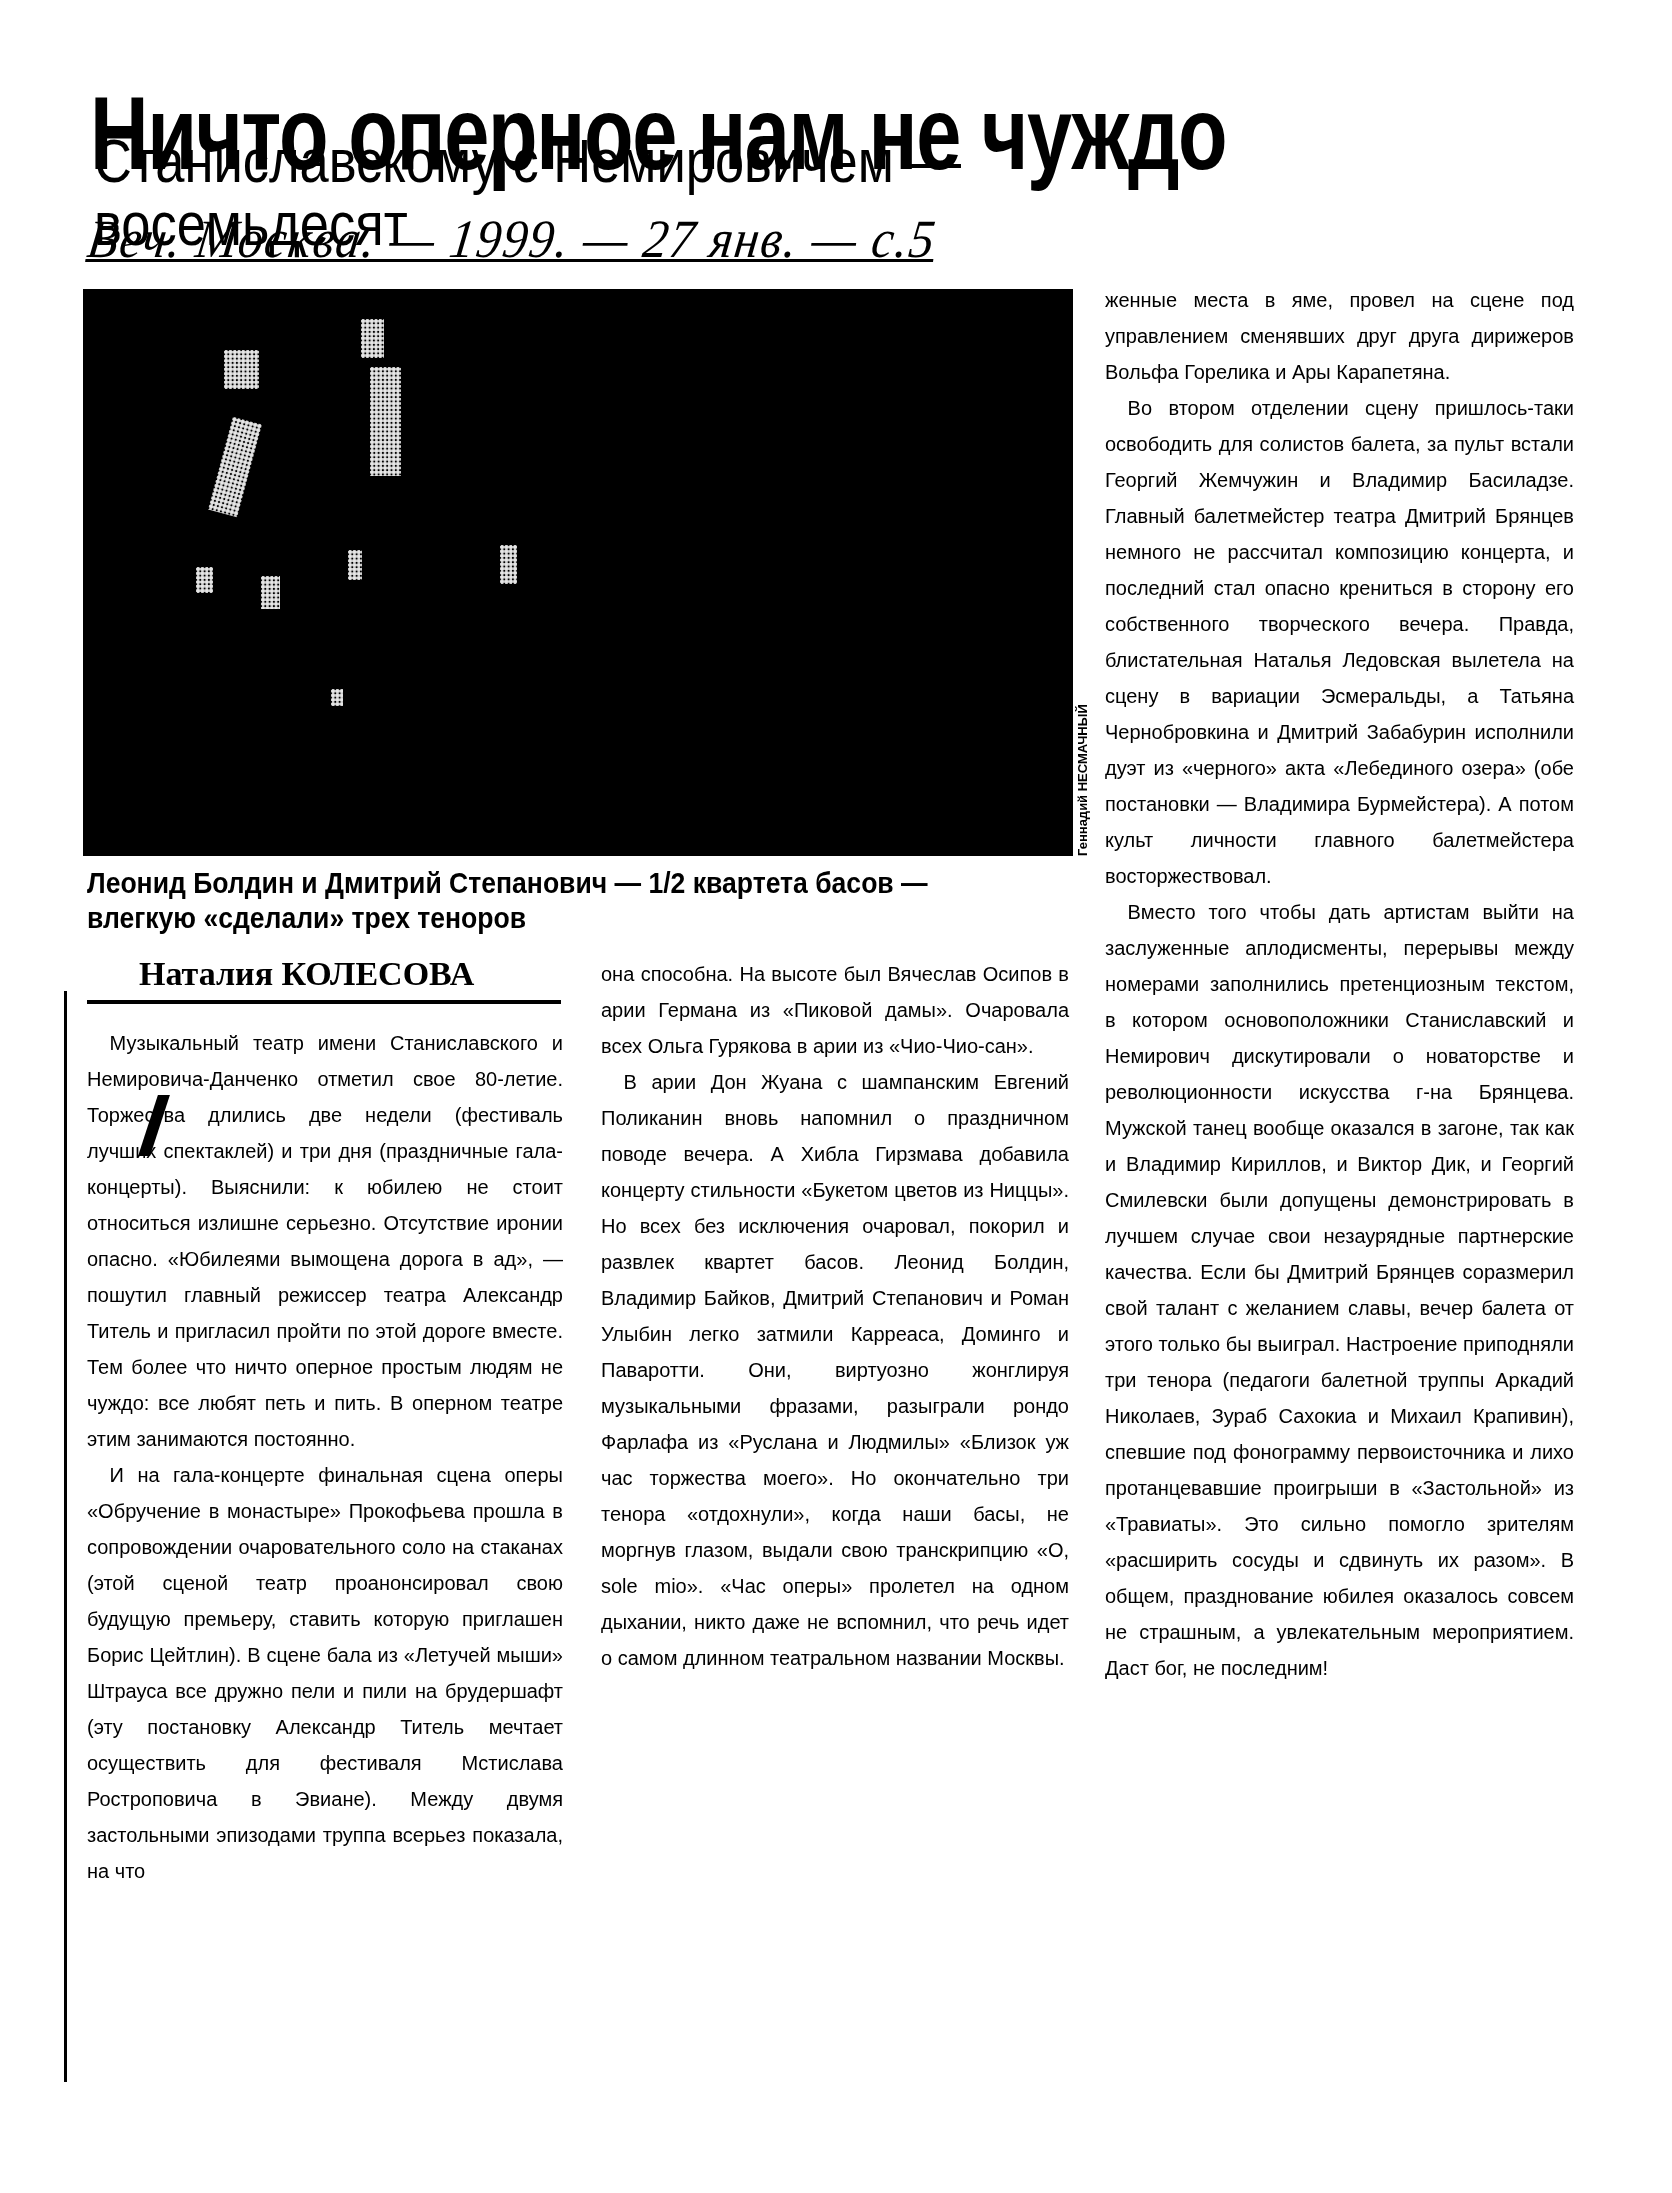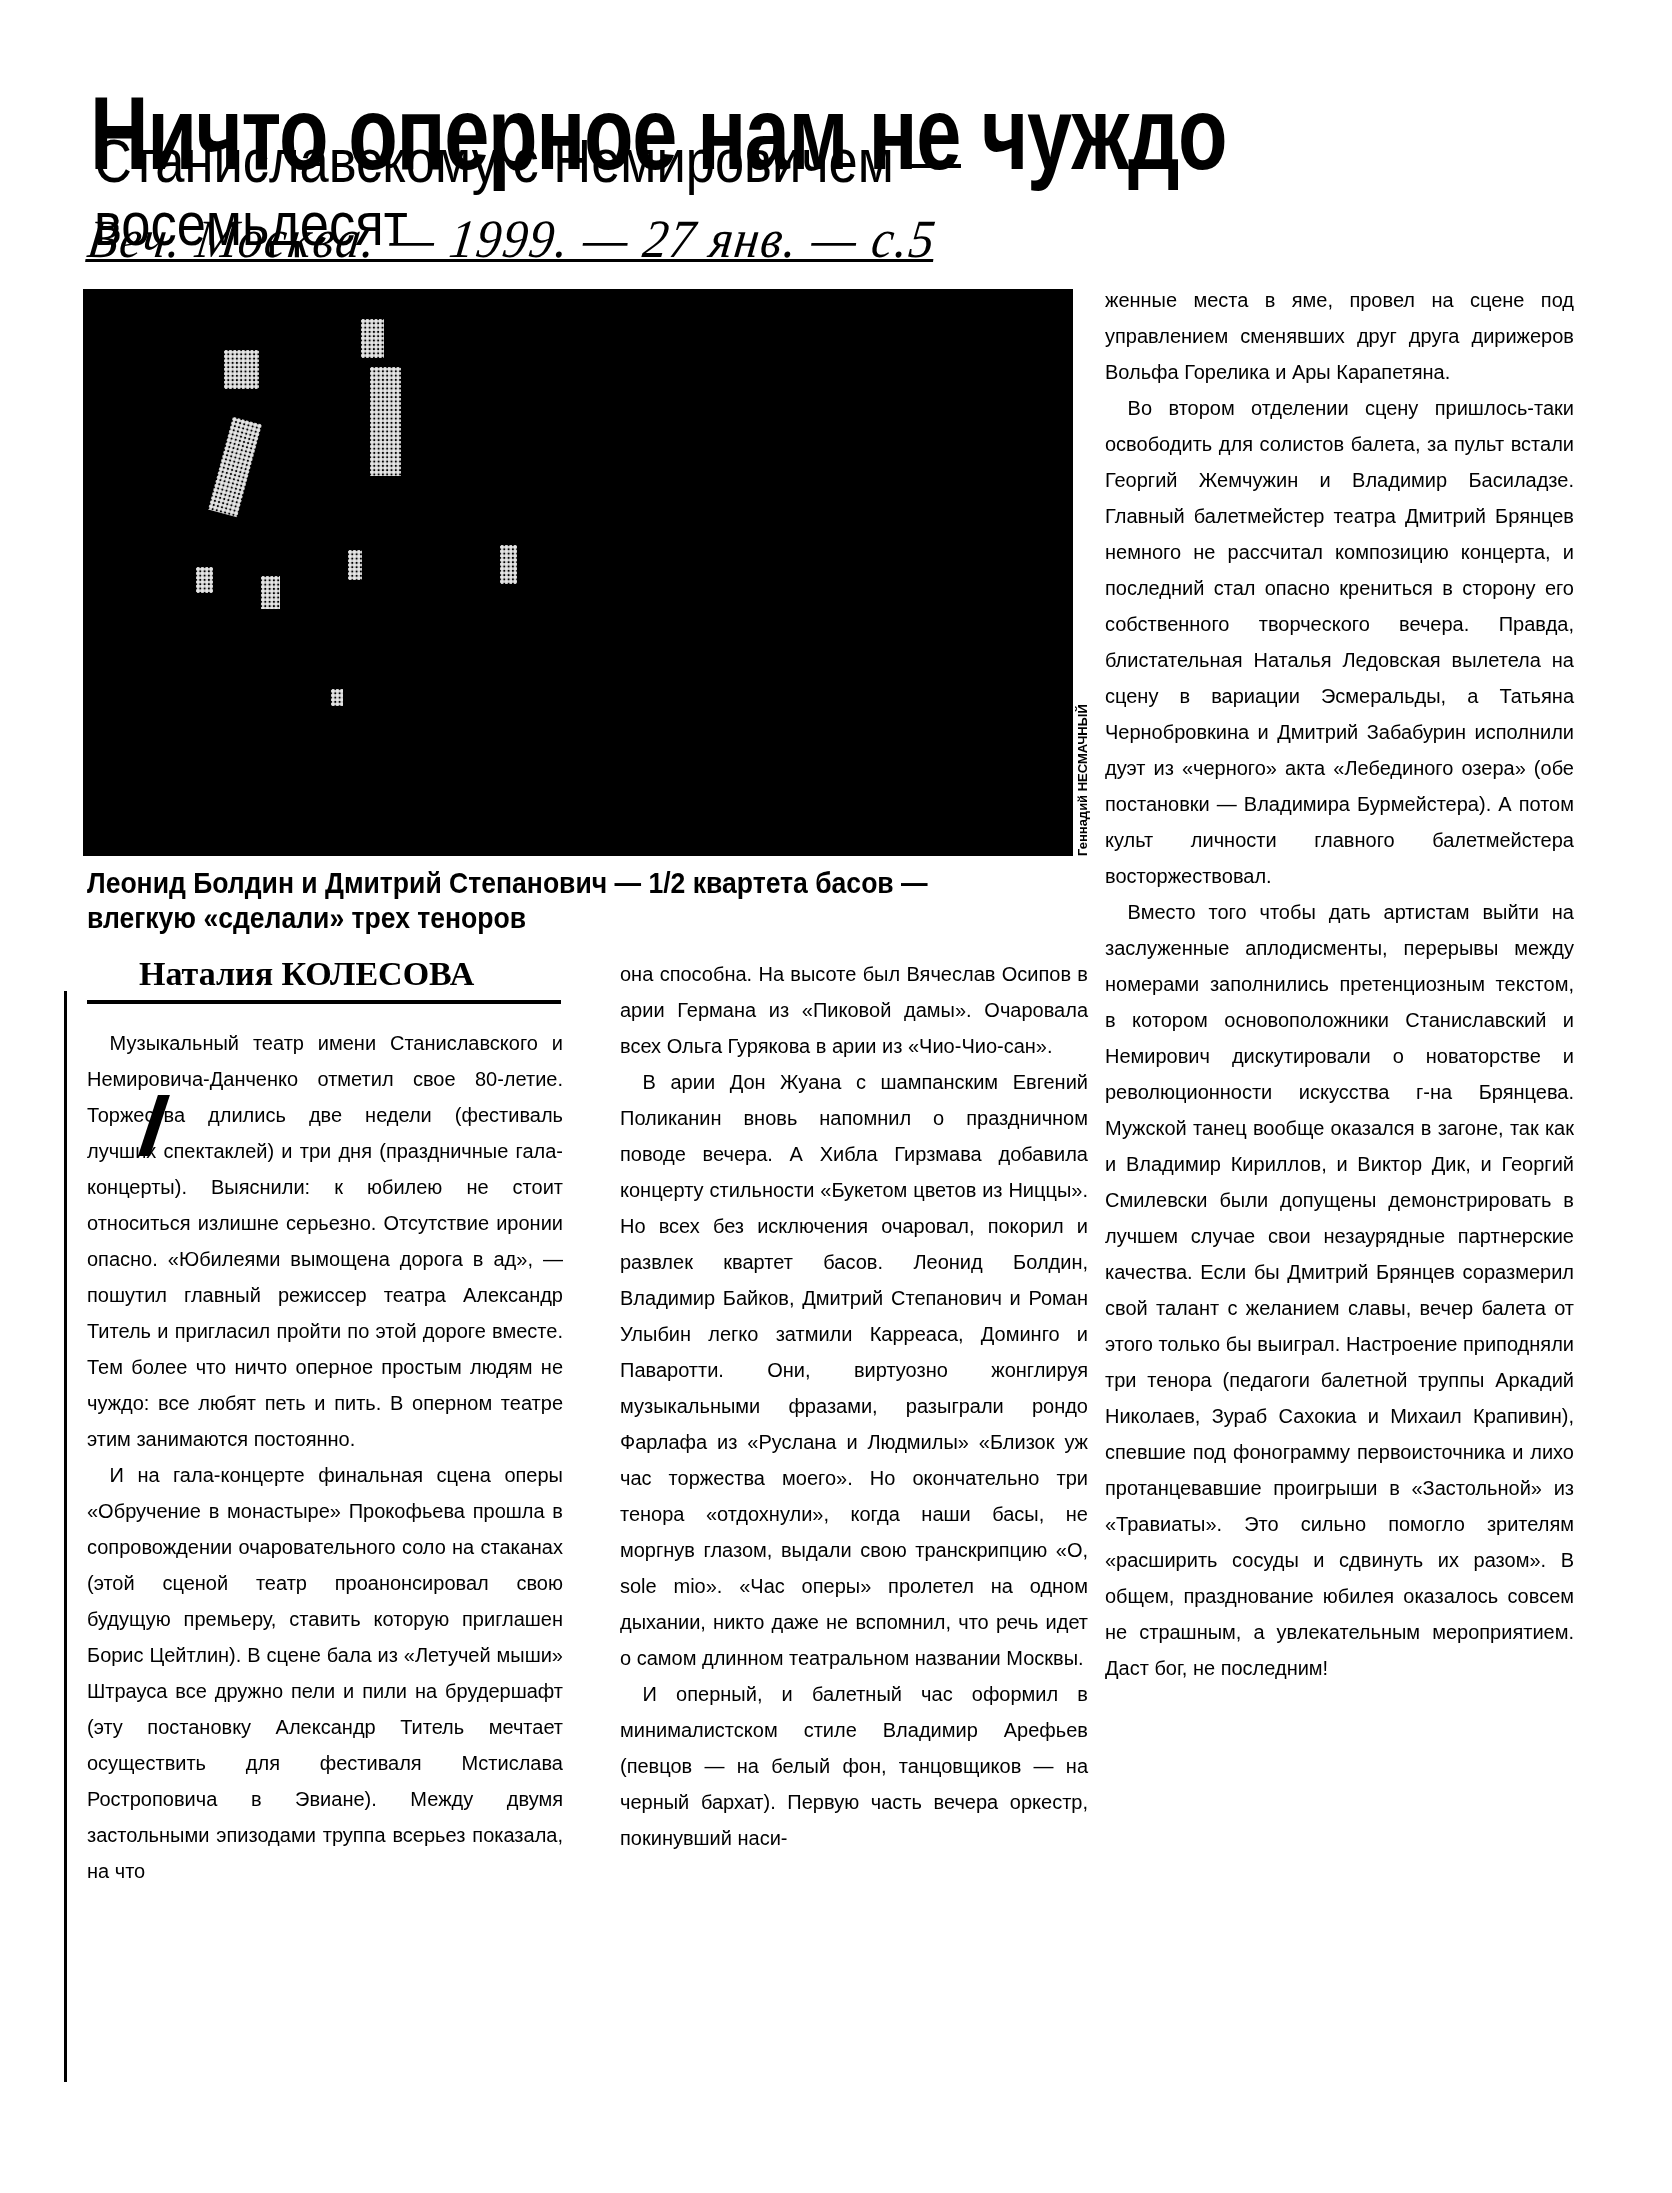--- a/index.html
+++ b/index.html
@@ -11,21 +11,21 @@
   .photo .fig { position: absolute; background: radial-gradient(circle, #e6e6e6 40%, #bdbdbd 70%, transparent 71%); background-size: 4.3px 4.3px; }
   .photo-credit { position: absolute; left: 1075px; top: 856px; transform: rotate(-90deg); transform-origin: left top; font-family: "Liberation Sans", sans-serif; font-weight: bold; font-size: 13px; white-space: nowrap; }
   .caption { position: absolute; left: 87px; top: 865px; width: 991px; font-family: "Liberation Sans", sans-serif; font-weight: bold; font-size: 29.5px; line-height: 35px; transform: scaleX(0.9); transform-origin: left top; }
   .byline { position: absolute; left: 139px; top: 956px; font-family: "Liberation Serif", serif; font-weight: bold; font-size: 34px; line-height: 35px; white-space: nowrap; }
   .byline-rule { position: absolute; left: 87px; top: 1000px; width: 474px; height: 3.5px; background: #000; }
   .col-rule { position: absolute; left: 64px; top: 991px; width: 2.6px; height: 1091px; background: #000; }
   .col { position: absolute; font-family: "Liberation Sans", sans-serif; font-size: 20px; line-height: 36px; text-align: justify; hyphens: manual; }
   .col p { margin: 0; text-indent: 0; }
   .col p.indent { text-indent: 22.6px; }
   .col-left { left: 87px; top: 1025px; width: 476px; }
-  .col-mid { left: 620px; top: 956px; width: 468px; }
+  .col-mid { left: 601px; top: 956px; width: 468px; }
   .col-right { left: 1105px; top: 282px; width: 469px; }
   .mark { position: absolute; left: 148px; top: 1095px; width: 12px; height: 61px; background: #000; transform: skewX(-18deg); }
 </style>
 </head>
 <body>
 
 <h1 class="headline">Ничто оперное нам не чуждо</h1>
 <div class="subhead">Станиславскому с Немировичем — восемьдесят</div>
 <div class="handnote">Веч. Москва. — 1999. — 27 янв. — с.5</div>
 
@@ -49,21 +49,20 @@
 
 <div class="col col-left">
   <p class="indent">Музыкальный театр имени Станиславского и Немировича-Данченко отметил свое 80-летие. Торжества длились две недели (фестиваль лучших спектаклей) и три дня (праздничные гала-концерты). Выяснили: к юбилею не стоит относиться излишне серьезно. Отсутствие иронии опасно. «Юбилеями вымощена дорога в ад», — пошутил главный режиссер театра Александр Титель и пригласил пройти по этой дороге вместе. Тем более что ничто оперное простым людям не чуждо: все любят петь и пить. В оперном театре этим занимаются постоянно.</p>
   <p class="indent">И на гала-концерте финальная сцена оперы «Обручение в монастыре» Прокофьева прошла в сопровождении очаровательного соло на стаканах (этой сценой театр проанонсировал свою будущую премьеру, ставить которую приглашен Борис Цейтлин). В сцене бала из «Летучей мыши» Штрауса все дружно пели и пили на брудершафт (эту постановку Александр Титель мечтает осуществить для фестиваля Мстислава Ростроповича в Эвиане). Между двумя застольными эпизодами труппа всерьез показала, на что</p>
 </div>
 <div class="mark"></div>
 
 <div class="col col-mid">
   <p>она способна. На высоте был Вячеслав Осипов в арии Германа из «Пиковой дамы». Очаровала всех Ольга Гурякова в арии из «Чио-Чио-сан».</p>
   <p class="indent">В арии Дон Жуана с шампанским Евгений Поликанин вновь напомнил о праздничном поводе вечера. А Хибла Гирзмава добавила концерту стильности «Букетом цветов из Ниццы». Но всех без исключения очаровал, покорил и развлек квартет басов. Леонид Болдин, Владимир Байков, Дмитрий Степанович и Роман Улыбин легко затмили Карреаса, Доминго и Паваротти. Они, виртуозно жонглируя музыкальными фразами, разыграли рондо Фарлафа из «Руслана и Людмилы» «Близок уж час торжества моего». Но окончательно три тенора «отдохнули», когда наши басы, не моргнув глазом, выдали свою транскрипцию «O, sole mio». «Час оперы» пролетел на одном дыхании, никто даже не вспомнил, что речь идет о самом длинном театральном названии Москвы.</p>
-  <p class="indent">И оперный, и балетный час оформил в минималистском стиле Владимир Арефьев (певцов — на белый фон, танцовщиков — на черный бархат). Первую часть вечера оркестр, покинувший наси-</p>
 </div>
 
 <div class="col col-right">
   <p>женные места в яме, провел на сцене под управлением сменявших друг друга дирижеров Вольфа Горелика и Ары Карапетяна.</p>
   <p class="indent">Во втором отделении сцену пришлось-таки освободить для солистов балета, за пульт встали Георгий Жемчужин и Владимир Басиладзе. Главный балетмейстер театра Дмитрий Брянцев немного не рассчитал композицию концерта, и последний стал опасно крениться в сторону его собственного творческого вечера. Правда, блистательная Наталья Ледовская вылетела на сцену в вариации Эсмеральды, а Татьяна Чернобровкина и Дмитрий Забабурин исполнили дуэт из «черного» акта «Лебединого озера» (обе постановки — Владимира Бурмейстера). А потом культ личности главного балетмейстера восторжествовал.</p>
   <p class="indent">Вместо того чтобы дать артистам выйти на заслуженные аплодисменты, перерывы между номерами заполнились претенциозным текстом, в котором основоположники Станиславский и Немирович дискутировали о новаторстве и революционности искусства г-на Брянцева. Мужской танец вообще оказался в загоне, так как и Владимир Кириллов, и Виктор Дик, и Георгий Смилевски были допущены демонстрировать в лучшем случае свои незаурядные партнерские качества. Если бы Дмитрий Брянцев соразмерил свой талант с желанием славы, вечер балета от этого только бы выиграл. Настроение приподняли три тенора (педагоги балетной труппы Аркадий Николаев, Зураб Сахокиа и Михаил Крапивин), спевшие под фонограмму первоисточника и лихо протанцевавшие проигрыши в «Застольной» из «Травиаты». Это сильно помогло зрителям «расширить сосуды и сдвинуть их разом». В общем, празднование юбилея оказалось совсем не страшным, а увлекательным мероприятием. Даст бог, не последним!</p>
 </div>
 
 
 </body></html>

